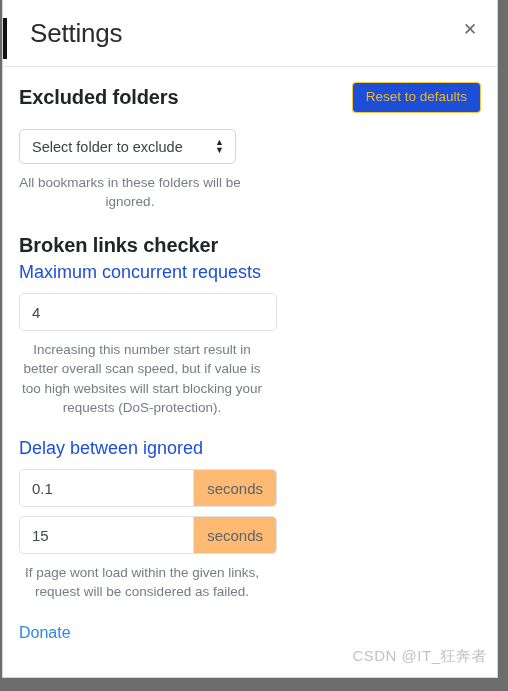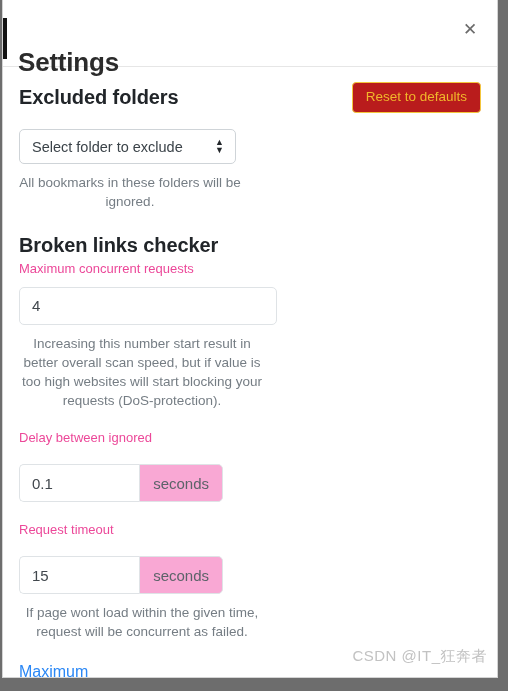--- a/index.html
+++ b/index.html
@@ -49,27 +49,26 @@
 
   
   #header {
     position: relative;
     height: 67px;
     border-bottom: 1px solid #e6e6e6;
     box-sizing: border-box;
   }
   #title {
     position: absolute;
-    left: 15px;
+    left: 27px;
     top: 18px;
     font-size: 26px;
-    font-weight: bold;
+    font-weight: normal;
     color: #2b2b2b;
     letter-spacing: -0.2px;
-    margin-top: 29px;
   }
   #close-btn {
     position: absolute;
     right: 14px;
     top: 16px;
     width: 26px;
     height: 26px;
     display: flex;
     align-items: center;
     justify-content: center;
@@ -103,21 +102,21 @@
     color: #212529;
     line-height: 1.2;
     letter-spacing: -0.1px;
   }
   .section-title.tight { margin-top: 22px; }
 
   .btn-reset {
     font-family: "Liberation Sans", sans-serif;
     font-size: 13.5px;
     color: #f0b72b;
-    background: #b91c1c;
+    background: #1d4ed8;
     border: 1px solid #f3c63c;
     border-radius: 4px;
     padding: 7px 13px 8px 13px;
     cursor: pointer;
     line-height: 1;
     margin-top: -3px;
   }
 
   .select-wrap {
     position: relative;
@@ -156,22 +155,22 @@
     font-size: 13.5px;
     color: #757d84;
     line-height: 1.42;
     margin-top: 9px;
     max-width: 222px;
     text-align: center;
   }
   .help-text.wide { max-width: 246px; }
 
   .field-label {
-    font-size: 13px;
-    color: #ec4899;
+    font-size: 18px;
+    color: #1d4ed8;
     margin-top: 4px;
     line-height: 1.3;
   }
   .field-label.spaced { margin-top: 20px; }
 
   input.text-input {
     font-family: "Liberation Sans", sans-serif;
     font-size: 15px;
     color: #41474d;
     background: #ffffff;
@@ -179,41 +178,41 @@
     border-radius: 5px;
     padding: 9px 12px;
     width: 258px;
     height: 38px;
     box-sizing: border-box;
     margin-top: 9px;
   }
 
   .input-group {
     display: flex;
-    margin-top: 17px;
-    width: 204px;
+    margin-top: 9px;
+    width: 258px;
   }
   .input-group input {
     font-family: "Liberation Sans", sans-serif;
     font-size: 15px;
     color: #41474d;
     background: #ffffff;
     border: 1px solid #dfe3e6;
     border-right: none;
     border-radius: 5px 0 0 5px;
     padding: 9px 12px;
     flex: 1;
     height: 38px;
     box-sizing: border-box;
     min-width: 0;
   }
   .input-group .addon {
     font-size: 15px;
     color: #5c6369;
-    background: #f9a8d4;
+    background: #fdba74;
     border: 1px solid #dfe3e6;
     border-radius: 0 5px 5px 0;
     padding: 9px 13px;
     height: 38px;
     box-sizing: border-box;
     display: flex;
     align-items: center;
     white-space: nowrap;
   }
 
@@ -281,28 +280,27 @@
 
     <div class="help-text wide">Increasing this number start result in better overall scan speed, but if value is too high websites will start blocking your requests (DoS-protection).</div>
 
     <div class="field-label spaced">Delay between ignored</div>
 
     <div class="input-group">
       <input type="text" value="0.1" style="">
       <span class="addon">seconds</span>
     </div>
 
-    <div class="field-label spaced">Request timeout</div>
 
     <div class="input-group">
       <input type="text" value="15" style="">
       <span class="addon">seconds</span>
     </div>
 
-    <div class="help-text wide">If page wont load within the given time, request will be concurrent as failed.</div>
-
-    <a class="donate-link">Maximum</a>
+    <div class="help-text wide">If page wont load within the given links, request will be considered as failed.</div>
+
+    <a class="donate-link">Donate</a>
 
   </div>
 
   <div id="watermark">CSDN @IT_狂奔者</div>
 
 </div>
 
 </body></html>

